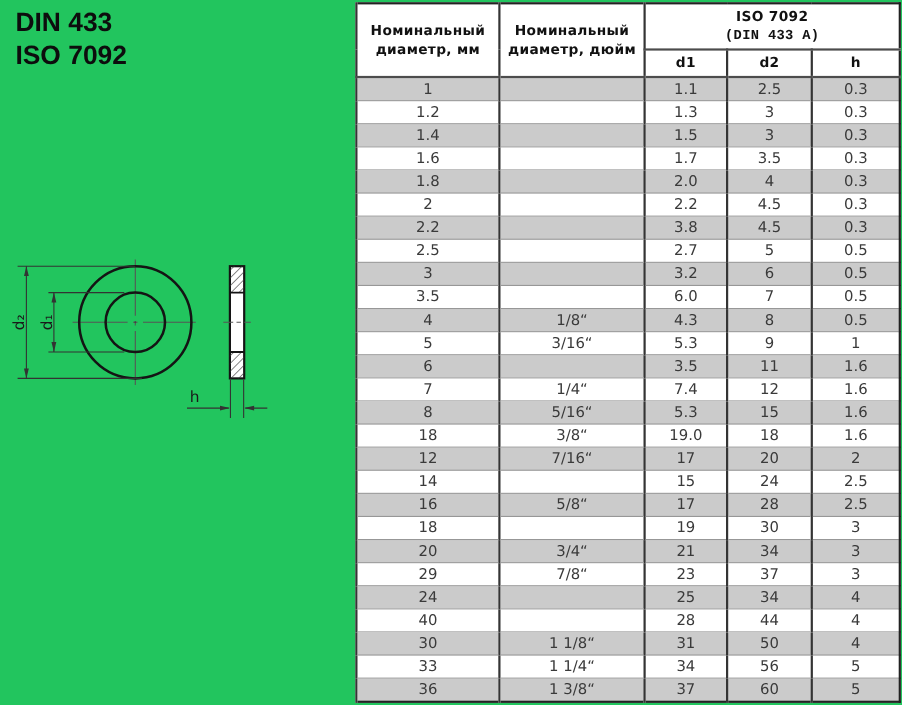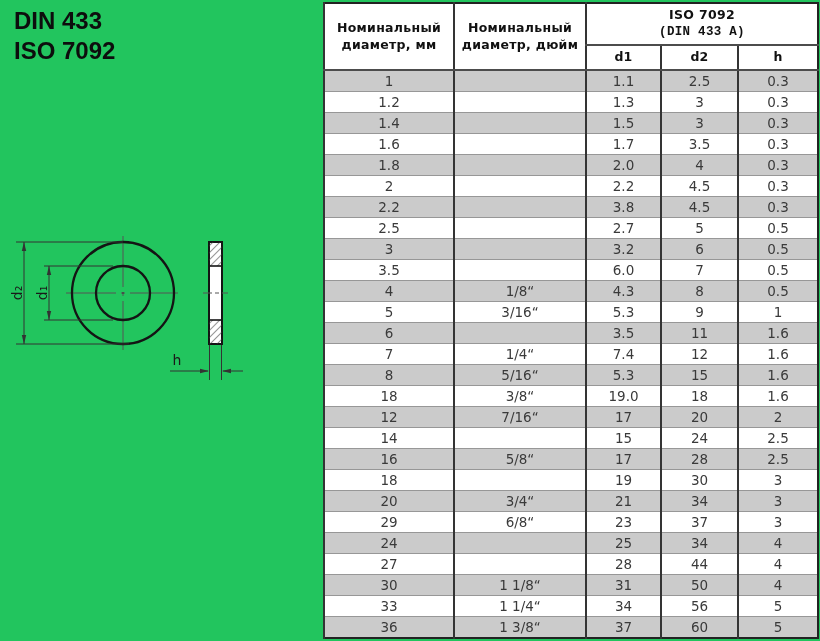--- a/index.html
+++ b/index.html
@@ -262,34 +262,34 @@
         </tr>
         <tr class="alt">
           <td>20</td>
           <td>3/4“</td>
           <td>21</td>
           <td>34</td>
           <td>3</td>
         </tr>
         <tr>
           <td>29</td>
-          <td>6/8“</td>
+          <td>7/8“</td>
           <td>23</td>
           <td>37</td>
           <td>3</td>
         </tr>
         <tr class="alt">
           <td>24</td>
           <td></td>
           <td>25</td>
           <td>34</td>
           <td>4</td>
         </tr>
         <tr>
-          <td>27</td>
+          <td>40</td>
           <td></td>
           <td>28</td>
           <td>44</td>
           <td>4</td>
         </tr>
         <tr class="alt">
           <td>30</td>
           <td>1 1/8“</td>
           <td>31</td>
           <td>50</td>

